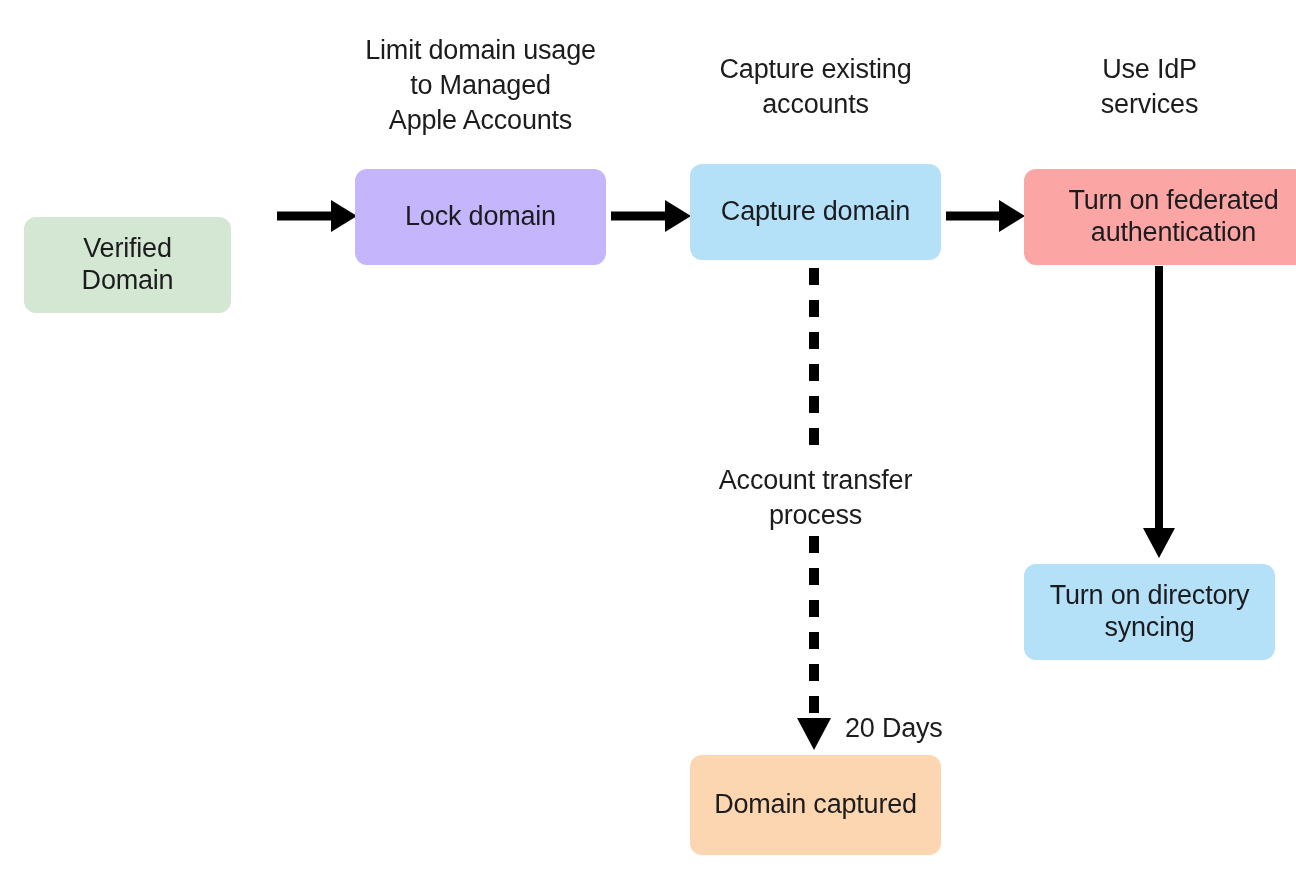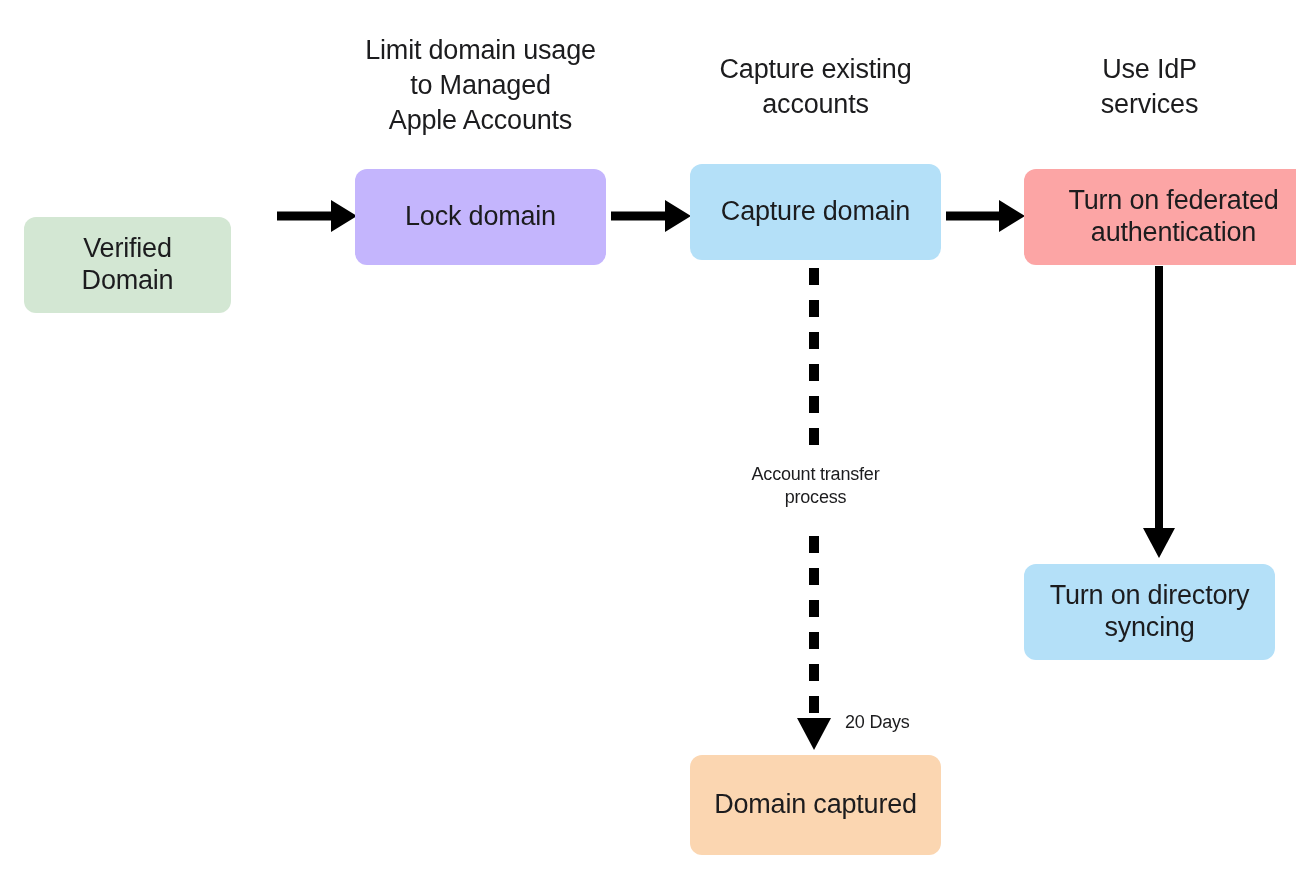--- a/index.html
+++ b/index.html
@@ -34,21 +34,21 @@
     text-align: center;
     color: #1c1c1e;
     font-size: 27px;
     line-height: 1.30;
     letter-spacing: -0.2px;
     white-space: pre-line;
   }
   .edge-label {
     position: absolute;
     color: #1c1c1e;
-    font-size: 18px;
+    font-size: 27px;
     line-height: 1.30;
     letter-spacing: -0.2px;
     text-align: center;
     white-space: pre-line;
   }
   svg.wires {
     position: absolute;
     left: 0;
     top: 0;
     width: 1296px;

